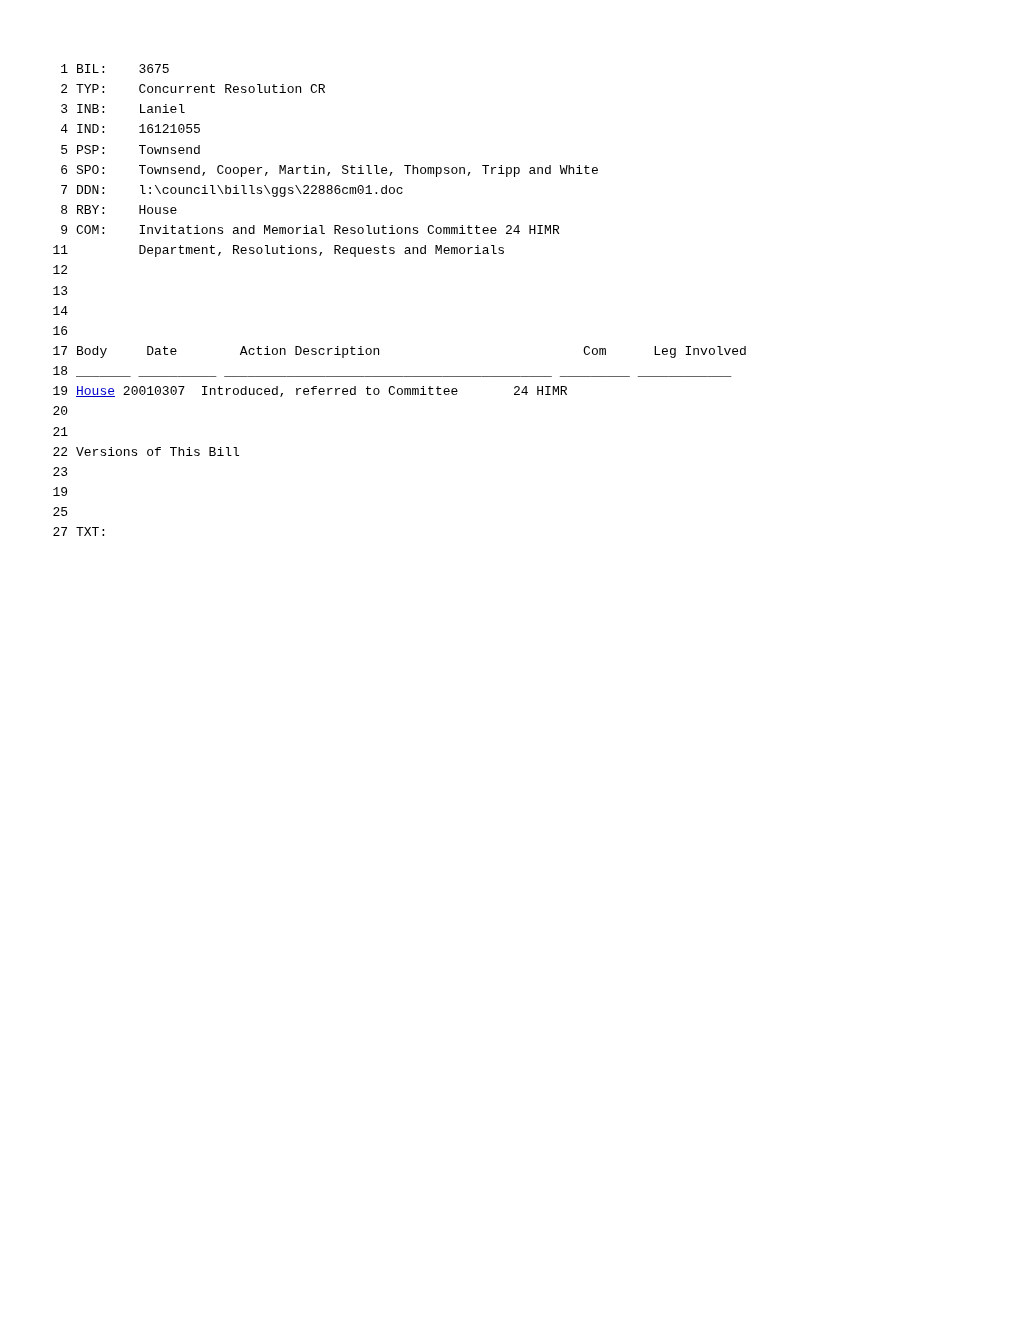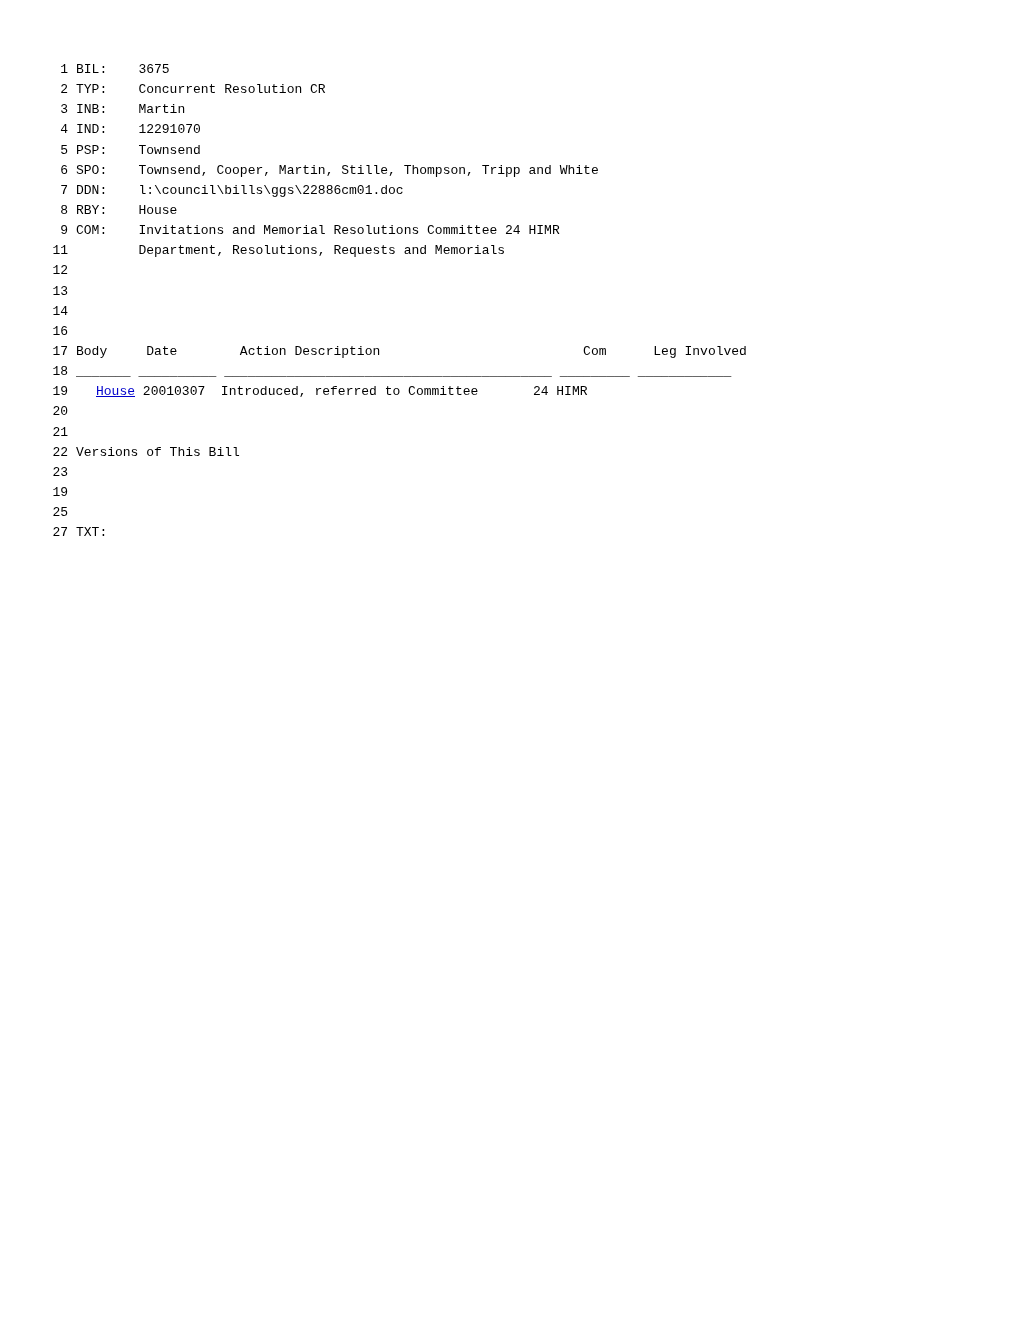--- a/index.html
+++ b/index.html
@@ -31,42 +31,41 @@
       font-size: 13px;
     }
     .line-content {
       flex: 1;
       white-space: pre;
     }
     a.link {
       color: #0000cc;
       text-decoration: underline;
       cursor: pointer;
-      margin-left: 20px;
     }
   </style>
 </head>
 <body>
 
 <div id="document">
 <div class="line">
       <span class="line-number">1</span>
       <span class="line-content">BIL:    3675</span>
     </div>
     <div class="line">
       <span class="line-number">2</span>
       <span class="line-content">TYP:    Concurrent Resolution CR</span>
     </div>
     <div class="line">
       <span class="line-number">3</span>
-      <span class="line-content">INB:    Martin</span>
+      <span class="line-content">INB:    Laniel</span>
     </div>
     <div class="line">
       <span class="line-number">4</span>
-      <span class="line-content">IND:    12291070</span>
+      <span class="line-content">IND:    16121055</span>
     </div>
     <div class="line">
       <span class="line-number">5</span>
       <span class="line-content">PSP:    Townsend</span>
     </div>
     <div class="line">
       <span class="line-number">6</span>
       <span class="line-content">SPO:    Townsend, Cooper, Martin, Stille, Thompson, Tripp and White</span>
     </div>
     <div class="line">

